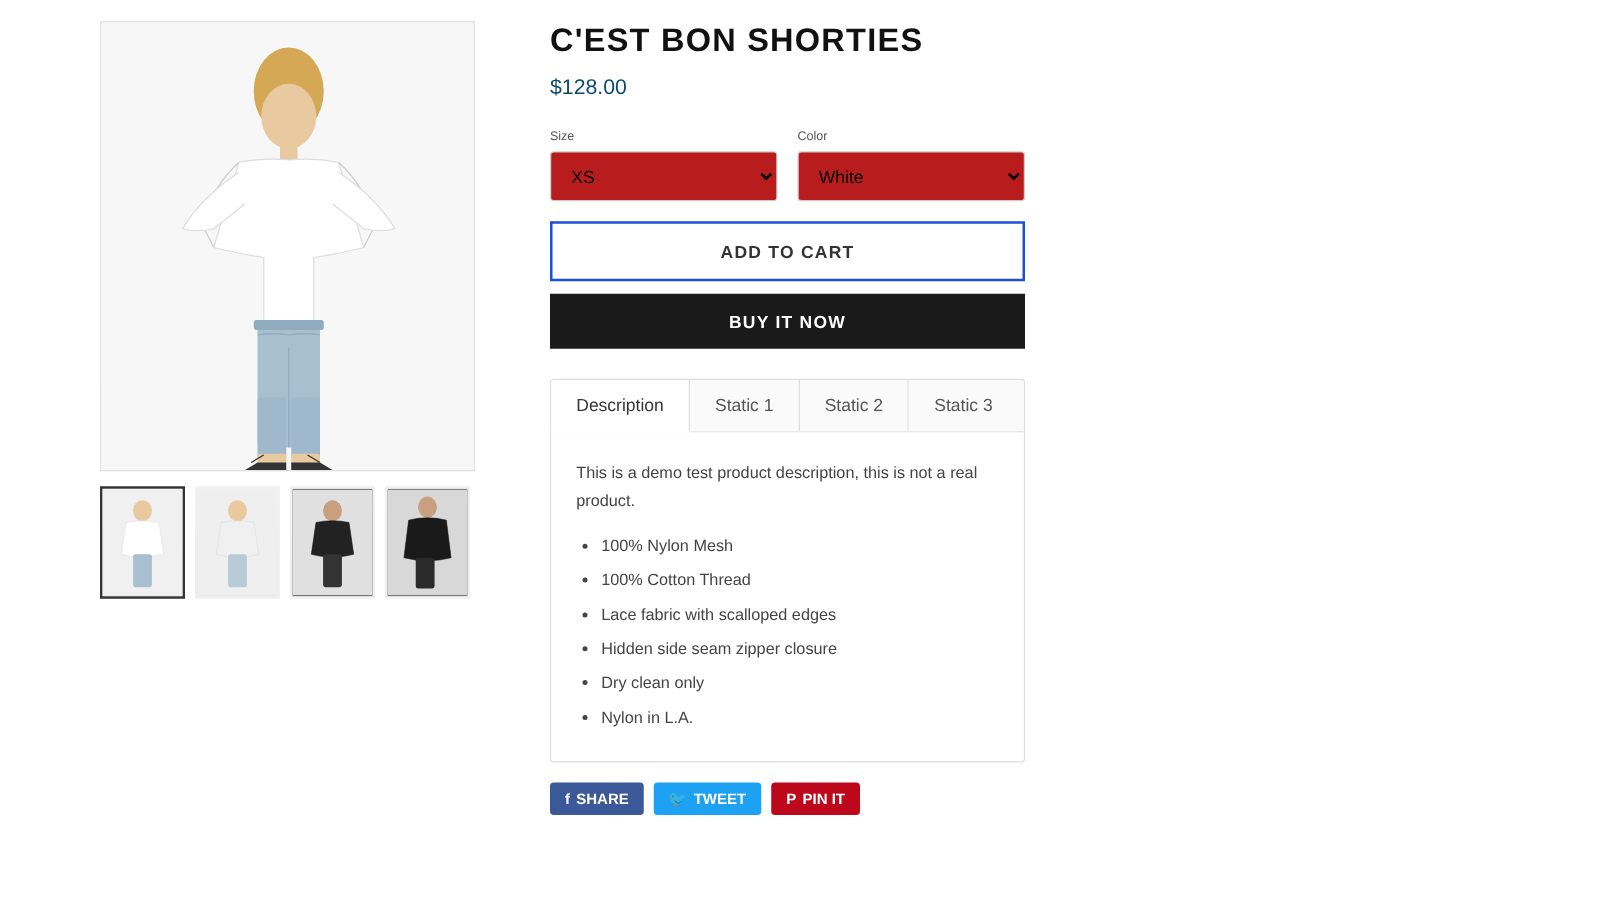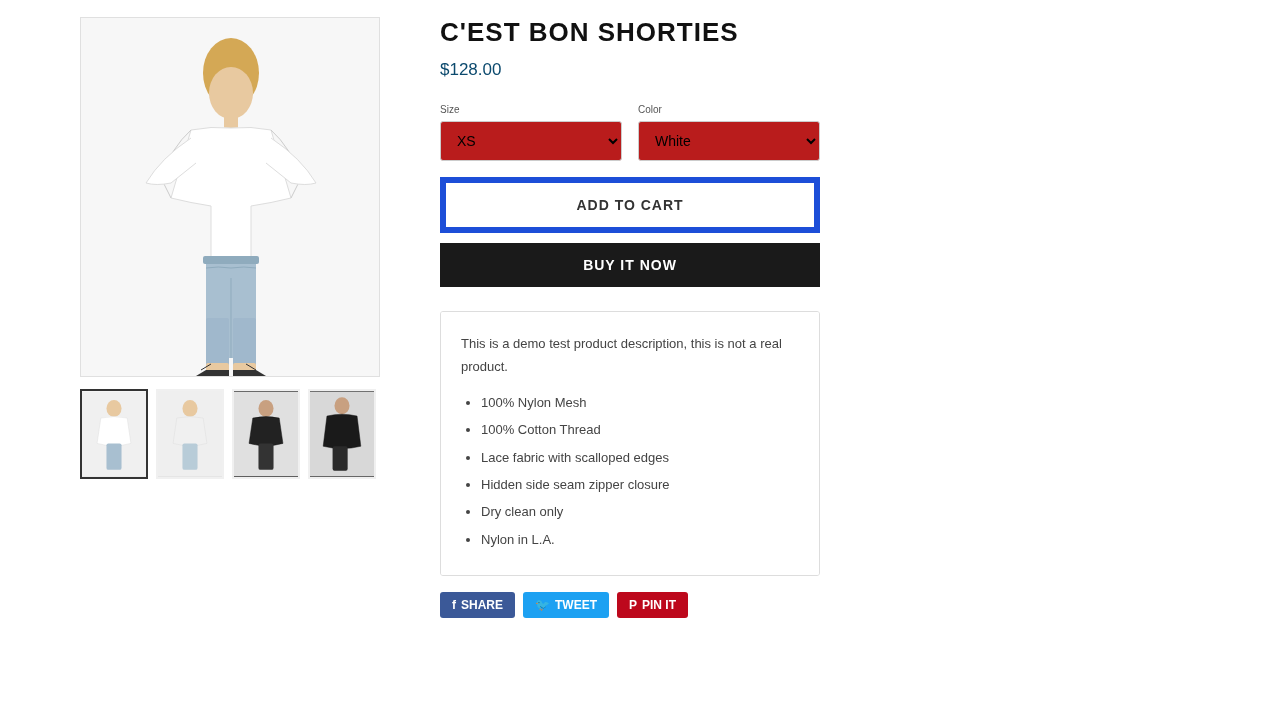--- a/index.html
+++ b/index.html
@@ -104,21 +104,21 @@
       border: 1px solid #ccc;
       border-radius: 3px;
       font-size: 14px;
       background: #b91c1c;
       cursor: pointer;
       appearance: auto;
     }
     .add-to-cart-btn {
       width: 100%;
       padding: 14px;
-      border: 6px solid #1d4ed8;
+      border: 2px solid #1d4ed8;
       background: #fff;
       color: #333;
       font-size: 14px;
       font-weight: 600;
       letter-spacing: 1px;
       cursor: pointer;
       text-transform: uppercase;
       margin-bottom: 10px;
     }
     .buy-now-btn {
@@ -327,20 +327,26 @@
           <option value="Black">Black</option>
           <option value="Nude">Nude</option>
         </select>
       </div>
     </div>
 
     <button class="add-to-cart-btn">ADD TO CART</button>
     <button class="buy-now-btn">BUY IT NOW</button>
 
     <div class="tabs-container">
+      <div class="tabs-header">
+        <div class="tab-item active">Description</div>
+        <div class="tab-item">Static 1</div>
+        <div class="tab-item">Static 2</div>
+        <div class="tab-item">Static 3</div>
+      </div>
       <div class="tab-content">
         <p>This is a demo test product description, this is not a real product.</p>
         <ul>
           <li>100% Nylon Mesh</li>
           <li>100% Cotton Thread</li>
           <li>Lace fabric with scalloped edges</li>
           <li>Hidden side seam zipper closure</li>
           <li>Dry clean only</li>
           <li>Nylon in L.A.</li>
         </ul>

